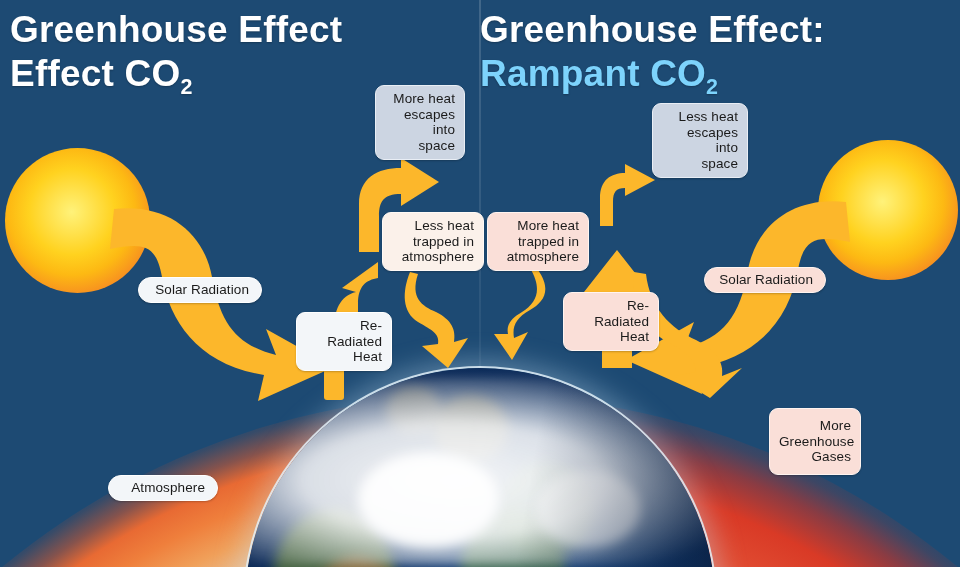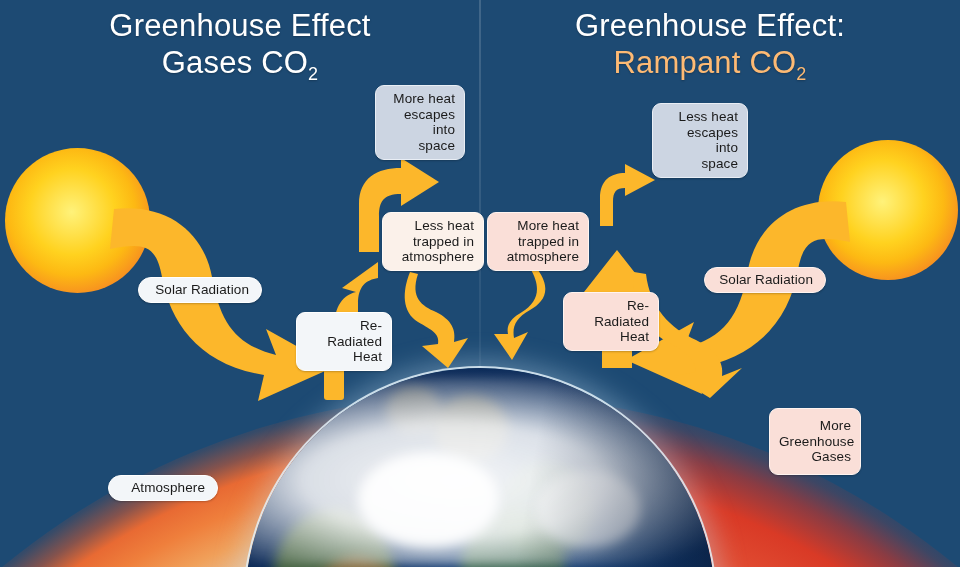--- a/index.html
+++ b/index.html
@@ -111,28 +111,28 @@
     white-space:pre-line;
   }
   .lbl.blue{ background:#ccd5e2; border-color:#e9eef5; color:#1a1a1a;}
   .lbl.cream{background:#fbf1ea; border-color:#fffaf6;}
   .lbl.pink{ background:#fadfd8; border-color:#fff4f0;}
   .lbl.white{background:#f3f6f9; border-color:#ffffff;}
   .lbl.pill{ border-radius:13px; padding:4px 12px;}
 
   
   .title{
-    position:absolute;width:460px;text-align:center;
-    color:#ffffff;font-size:31px;line-height:1.18;
-    font-weight:400;letter-spacing:.2px;
+    position:absolute;width:460px;
+    color:#ffffff;font-size:37px;line-height:1.18;
+    font-weight:700;letter-spacing:.2px;
     text-shadow:0 1px 2px rgba(0,0,0,.25);
   }
   #title-left{left:10px;top:8px;}
   #title-right{left:480px;top:8px;}
-  .t-red{color:#fdba74;}
+  .t-red{color:#7dd3fc;}
   .sub{font-size:.58em;vertical-align:sub;line-height:0;}
 </style>
 </head>
 <body>
 
 <div id="stage">
 
   <div class="sky left"></div>
   <div class="sky right"></div>
 
@@ -270,21 +270,21 @@
 
   <div class="lbl pink pill" style="left:704px;top:267px;width:122px;">Solar Radiation</div>
 
   <div class="lbl pink" style="left:769px;top:408px;width:92px;padding-top:9px;padding-bottom:9px;">More
 Greenhouse
 Gases</div>
 
   <div class="title" id="title-left">
     <div>Greenhouse Effect</div>
     <div>
-      <span>Gases CO</span><span class="sub">2</span>
+      <span>Effect CO</span><span class="sub">2</span>
     </div>
   </div>
 
   <div class="title" id="title-right">
     <div>Greenhouse Effect:</div>
     <div class="t-red">
       <span>Rampant CO</span><span class="sub">2</span>
     </div>
   </div>
 

